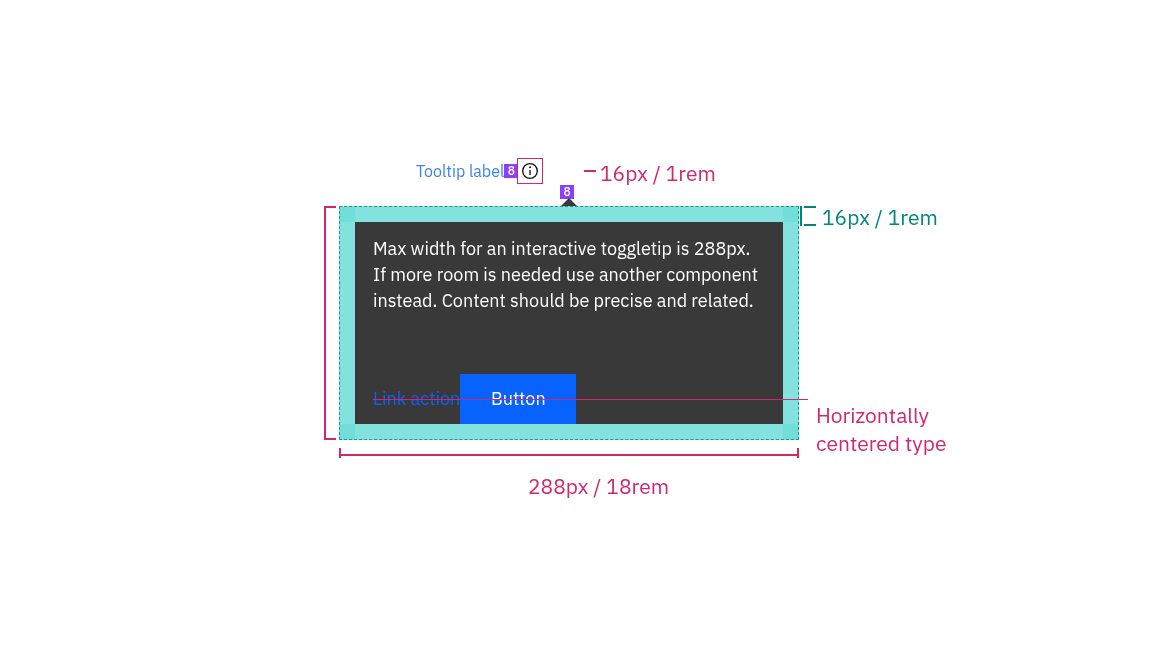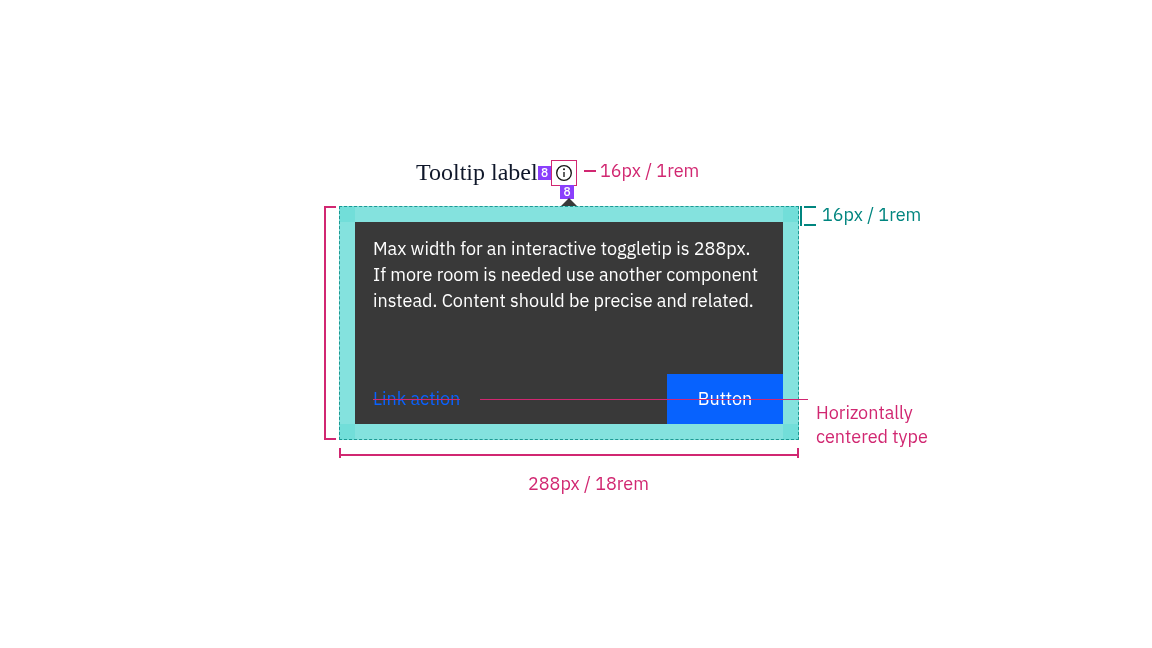--- a/index.html
+++ b/index.html
@@ -8,27 +8,27 @@
     --cyan:#6EDDD8;
     --tip:#393939;
     --link:#0962FE;
     --btn:#0762FE;
     --violet:#8A3FFC;
   }
   html,body{margin:0;padding:0;width:1152px;height:648px;background:#fff;font-family:"IBM Plex Sans","Helvetica Neue",Arial,sans-serif;}
   .stage{position:relative;width:1152px;height:648px;}
 
   
-  .ann{position:absolute;font-size:18px;line-height:1.35;}
+  .ann{position:absolute;font-size:21px;line-height:1.35;}
   .pink{color:var(--pink);}
   .teal{color:var(--teal);}
 
   
   .label-row{position:absolute;left:416px;top:159px;display:flex;align-items:center;gap:0;}
-  .label-row .txt{font-size:24px;color:#0f172a;font-family:Liberation Serif, serif;}
+  .label-row .txt{font-size:16px;color:#3b82f6;}
   .sp-badge{display:inline-flex;align-items:center;justify-content:center;background:var(--violet);color:#fff;font-size:12px;font-weight:500;width:14px;height:14px;line-height:14px;}
   .info-wrap{display:inline-flex;align-items:center;justify-content:center;width:24px;height:24px;outline:1px solid var(--pink);position:relative;}
   .info-wrap svg{width:18px;height:18px;}
   .sp-badge.below{position:absolute;left:560px;top:185px;}
 
   
   .dash{position:absolute;border-top:2px solid var(--pink);height:0;}
   .topdash{left:584px;top:170px;width:12px;}
 
   
@@ -39,21 +39,21 @@
   .pad-frame::before{content:"";position:absolute;inset:0;outline:1px dashed rgba(0,133,127,0.25);}
   .cy-top,.cy-bot{position:absolute;left:339px;width:460px;height:16px;background:var(--cyan);opacity:.85;}
   .cy-top{top:206px;}
   .cy-bot{top:424px;}
   .cy-left,.cy-right{position:absolute;top:206px;width:16px;height:234px;background:var(--cyan);opacity:.85;}
   .cy-left{left:339px;}
   .cy-right{left:783px;}
 
   
   .tip{position:absolute;left:355px;top:222px;width:428px;height:202px;background:var(--tip);color:#fff;box-sizing:border-box;padding:14px 18px 0 18px;font-size:18px;line-height:1.45;}
-  .tip .actions{position:absolute;left:0;right:0;bottom:0;height:50px;display:flex;align-items:center;justify-content:space-between;padding-left:18px;}
+  .tip .actions{position:absolute;left:0;right:0;bottom:0;height:50px;display:flex;align-items:center;justify-content:flex-start;padding-left:18px;}
   .tip .link{color:var(--link);font-size:18px;text-decoration:none;position:relative;}
   .tip .link::after{content:"";position:absolute;left:0;right:0;top:50%;border-top:1px solid var(--pink);}
   .tip .btn{background:var(--btn);color:#fff;height:50px;width:116px;display:flex;align-items:center;justify-content:center;font-size:18px;position:relative;}
   .tip .btn::after{content:"";position:absolute;left:0;right:0;top:50%;border-top:1px solid var(--pink);}
 
   
   .teal-bracket{position:absolute;left:804px;top:206px;width:12px;height:16px;border-top:2px solid var(--teal);border-bottom:2px solid var(--teal);border-left:0;}
   .teal-bracket::before{content:"";position:absolute;left:-4px;top:-2px;height:20px;border-left:2px solid var(--teal);}
 
   

